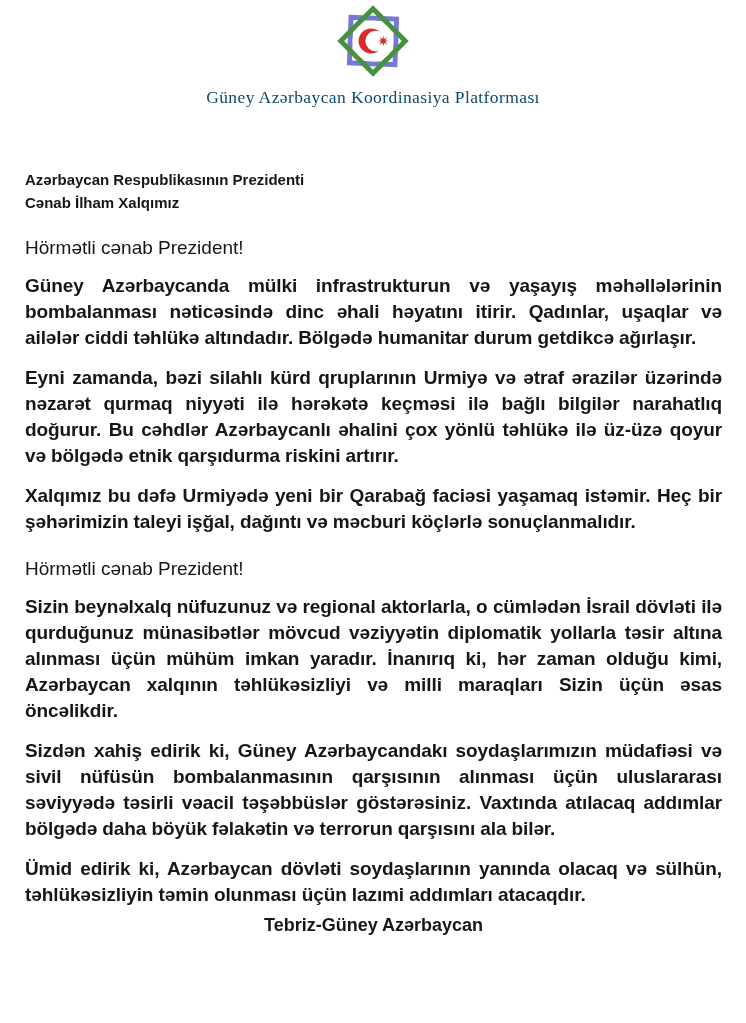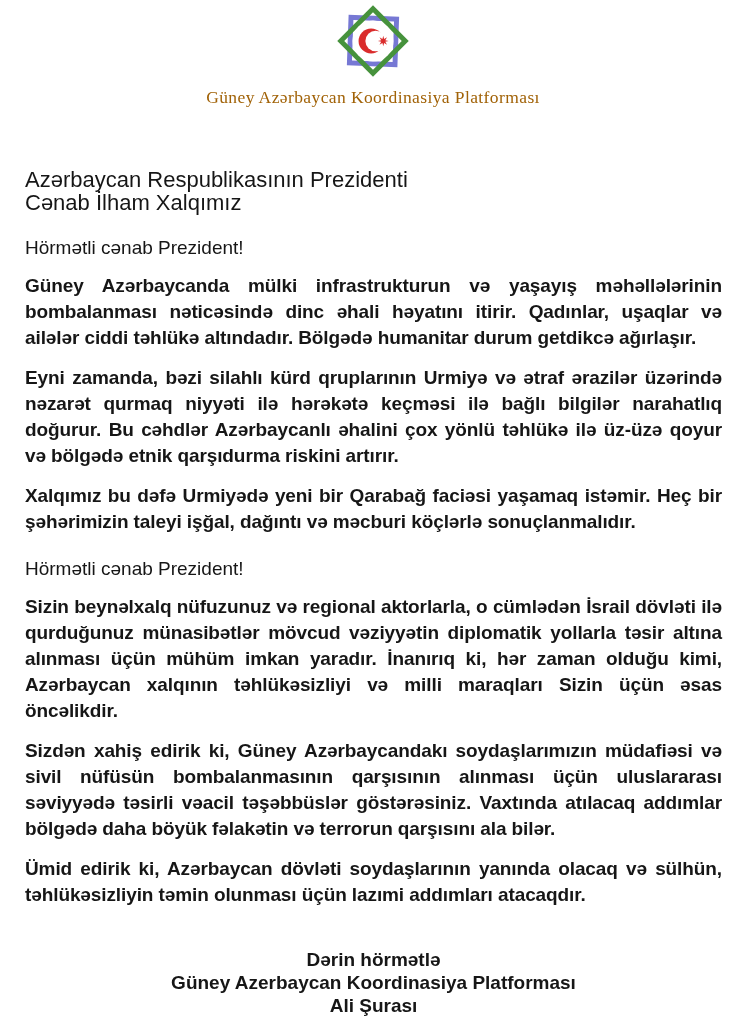--- a/index.html
+++ b/index.html
@@ -22,30 +22,30 @@
   }
   .logo-wrap {
     padding-top: 3px;
     line-height: 0;
   }
   .org-name {
     margin-top: 7px;
     font-family: "Liberation Serif", "DejaVu Serif", serif;
     font-size: 17.5px;
     line-height: 22px;
-    color: #a16207;
+    color: #0c4a6e;
     letter-spacing: 0.4px;
   }
   .content {
     padding: 0 24px 0 25px;
   }
   .recipient {
     margin-top: 60px;
-    font-weight: normal;
-    font-size: 22px;
+    font-weight: bold;
+    font-size: 15px;
     line-height: 23px;
   }
   .salutation {
     margin-top: 22px;
     font-weight: normal;
     font-size: 19px;
     line-height: 23px;
   }
   p.body-par {
     margin: 14px 0 0 0;
@@ -106,22 +106,17 @@
     <p class="body-par">Güney Azərbaycanda mülki infrastrukturun və yaşayış məhəllələrinin bombalanması nəticəsində dinc əhali həyatını itirir. Qadınlar, uşaqlar və ailələr ciddi təhlükə altındadır. Bölgədə humanitar durum getdikcə ağırlaşır.</p>
     <p class="body-par">Eyni zamanda, bəzi silahlı kürd qruplarının Urmiyə və ətraf ərazilər üzərində nəzarət qurmaq niyyəti ilə hərəkətə keçməsi ilə bağlı bilgilər narahatlıq doğurur. Bu cəhdlər Azərbaycanlı əhalini çox yönlü təhlükə ilə üz-üzə qoyur və bölgədə etnik qarşıdurma riskini artırır.</p>
     <p class="body-par">Xalqımız bu dəfə Urmiyədə yeni bir Qarabağ faciəsi yaşamaq istəmir. Heç bir şəhərimizin taleyi işğal, dağıntı və məcburi köçlərlə sonuçlanmalıdır.</p>
 
     <div class="salutation">Hörmətli cənab Prezident!</div>
 
     <p class="body-par">Sizin beynəlxalq nüfuzunuz və regional aktorlarla, o cümlədən İsrail dövləti ilə qurduğunuz münasibətlər mövcud vəziyyətin diplomatik yollarla təsir altına alınması üçün mühüm imkan yaradır. İnanırıq ki, hər zaman olduğu kimi, Azərbaycan xalqının təhlükəsizliyi və milli maraqları Sizin üçün əsas öncəlikdir.</p>
     <p class="body-par">Sizdən xahiş edirik ki, Güney Azərbaycandakı soydaşlarımızın müdafiəsi və sivil nüfüsün bombalanmasının qarşısının alınması üçün uluslararası səviyyədə təsirli vəacil təşəbbüslər göstərəsiniz. Vaxtında atılacaq addımlar bölgədə daha böyük fəlakətin və terrorun qarşısını ala bilər.</p>
     <p class="body-par">Ümid edirik ki, Azərbaycan dövləti soydaşlarının yanında olacaq və sülhün, təhlükəsizliyin təmin olunması üçün lazımi addımları atacaqdır.</p>
 
-    <div class="closing">
-      <div>Dərin hörmətlə</div>
-      <div>Güney Azerbaycan Koordinasiya Platforması</div>
-      <div>Ali Şurası</div>
-    </div>
 
     <div class="footer-line">Tebriz-Güney Azərbaycan</div>
 
   </div>
 </div>
 
 </body></html>

